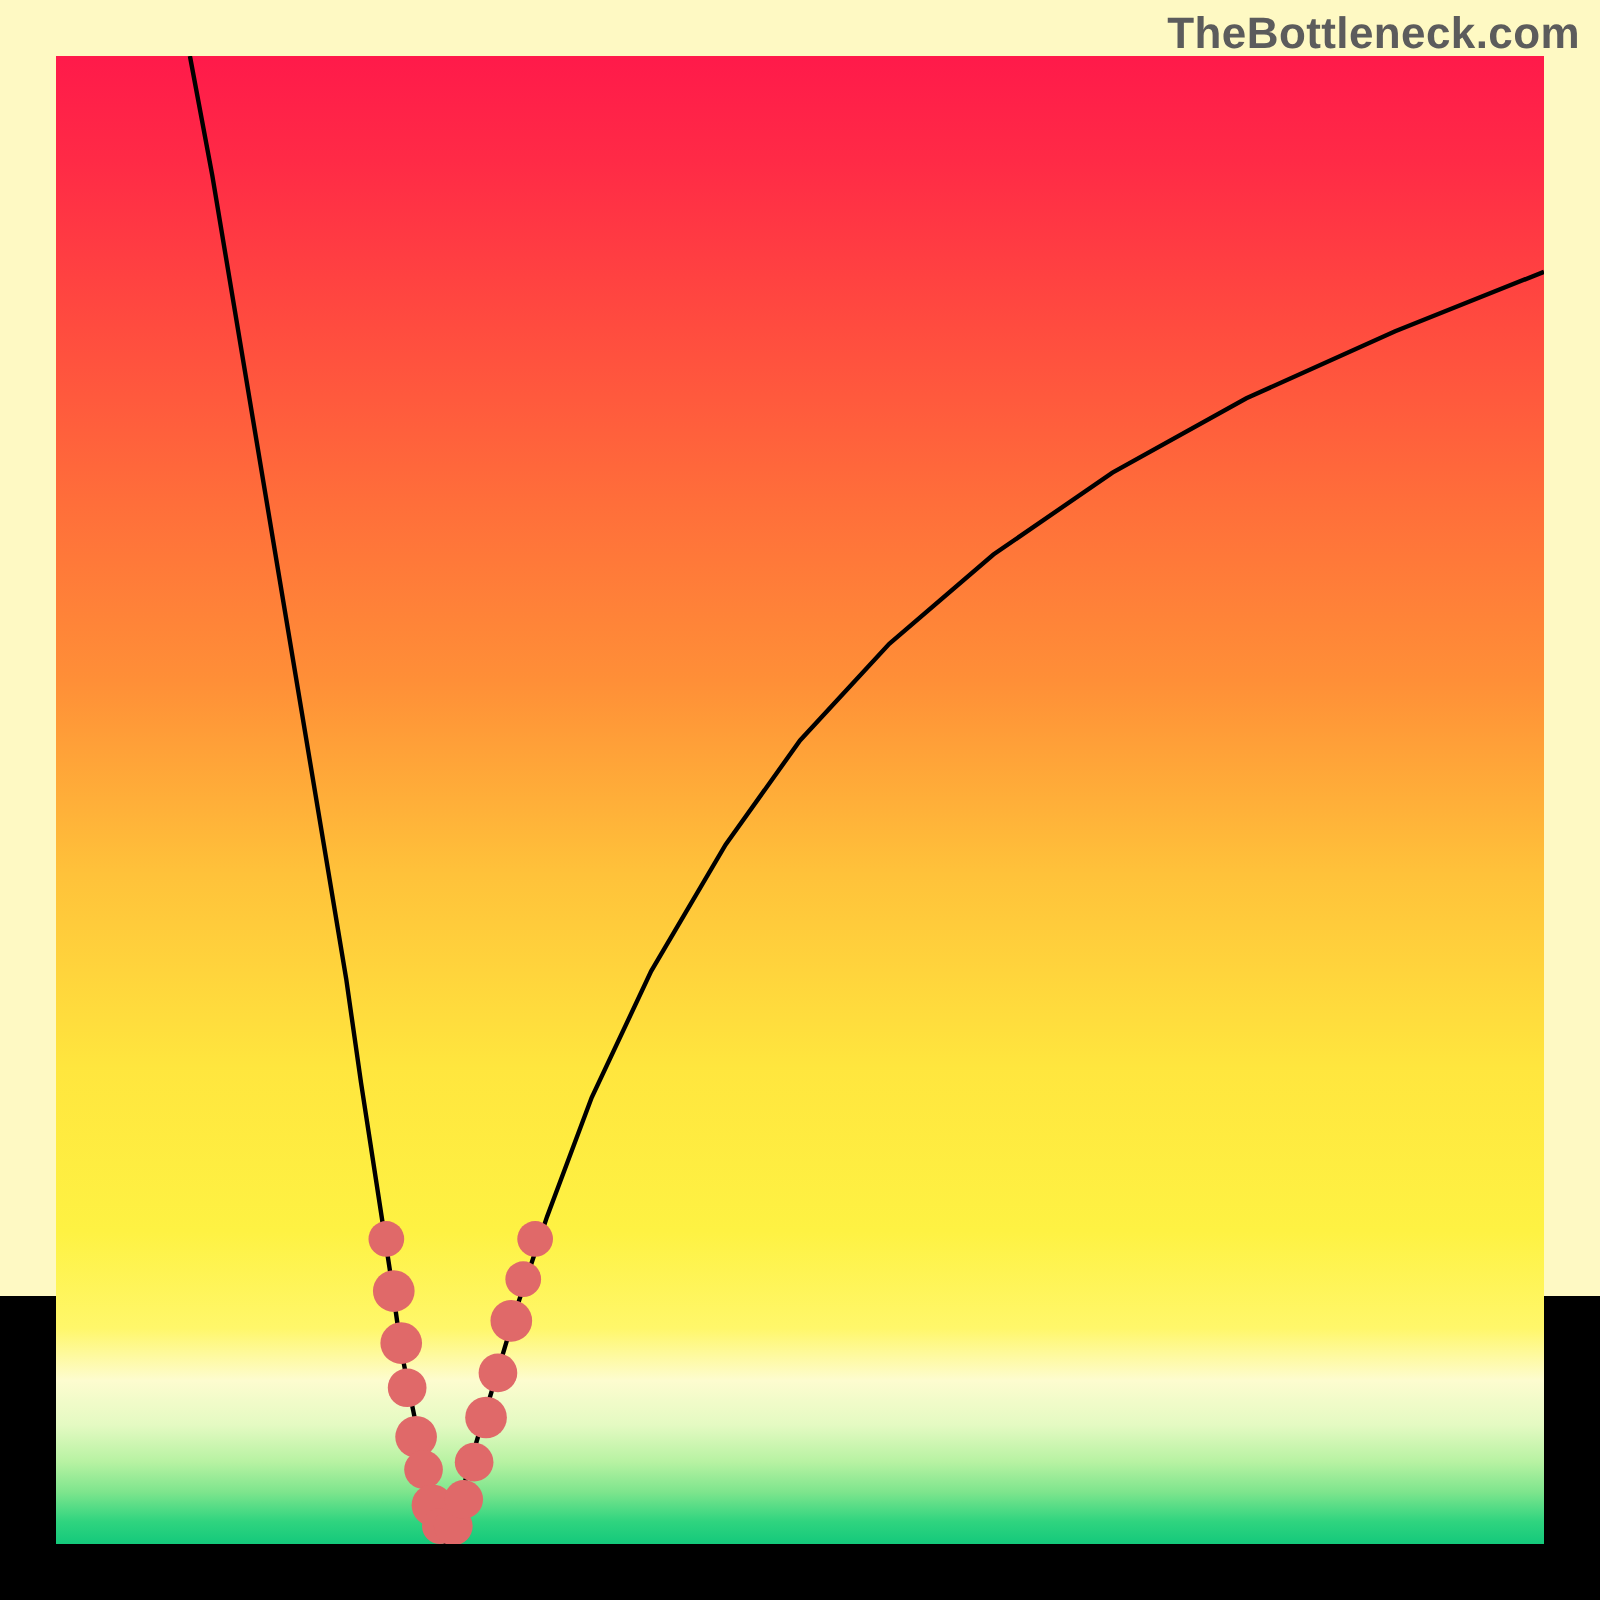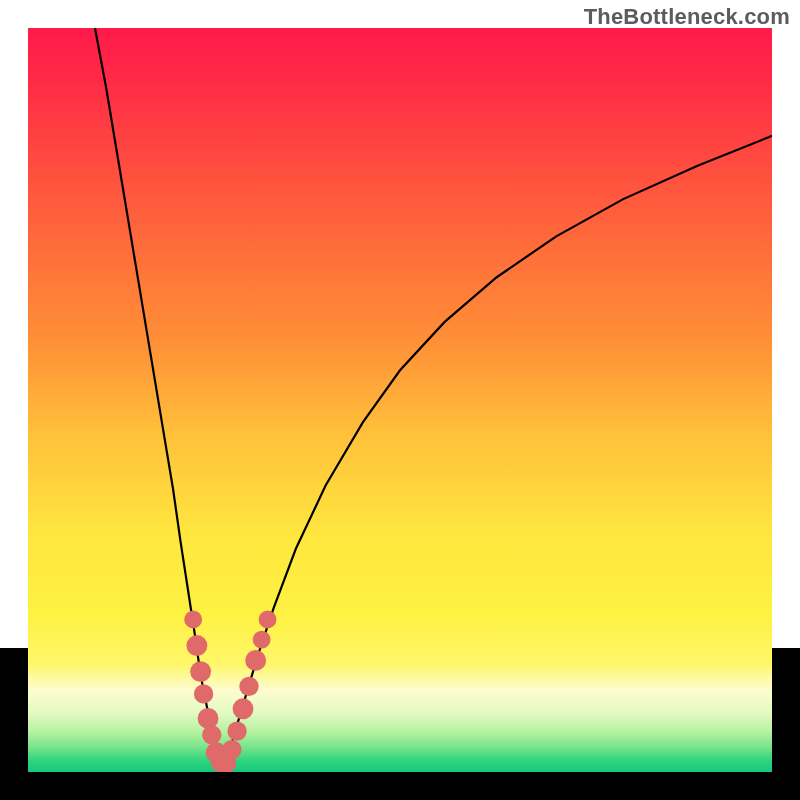--- a/index.html
+++ b/index.html
@@ -10,21 +10,21 @@
     overflow: hidden;
     background: #000;
     font-family: Arial, Helvetica, sans-serif;
   }
   .frame {
     position: absolute;
     left: 0;
     top: 0;
     width: 800px;
     height: 648px;
-    background: #ffffff;
+    background: #fef9c3;
   }
   .plot {
     position: absolute;
     left: 28px;
     top: 28px;
     width: 744px;
     height: 744px;
     overflow: hidden;
   }
   .watermark {

